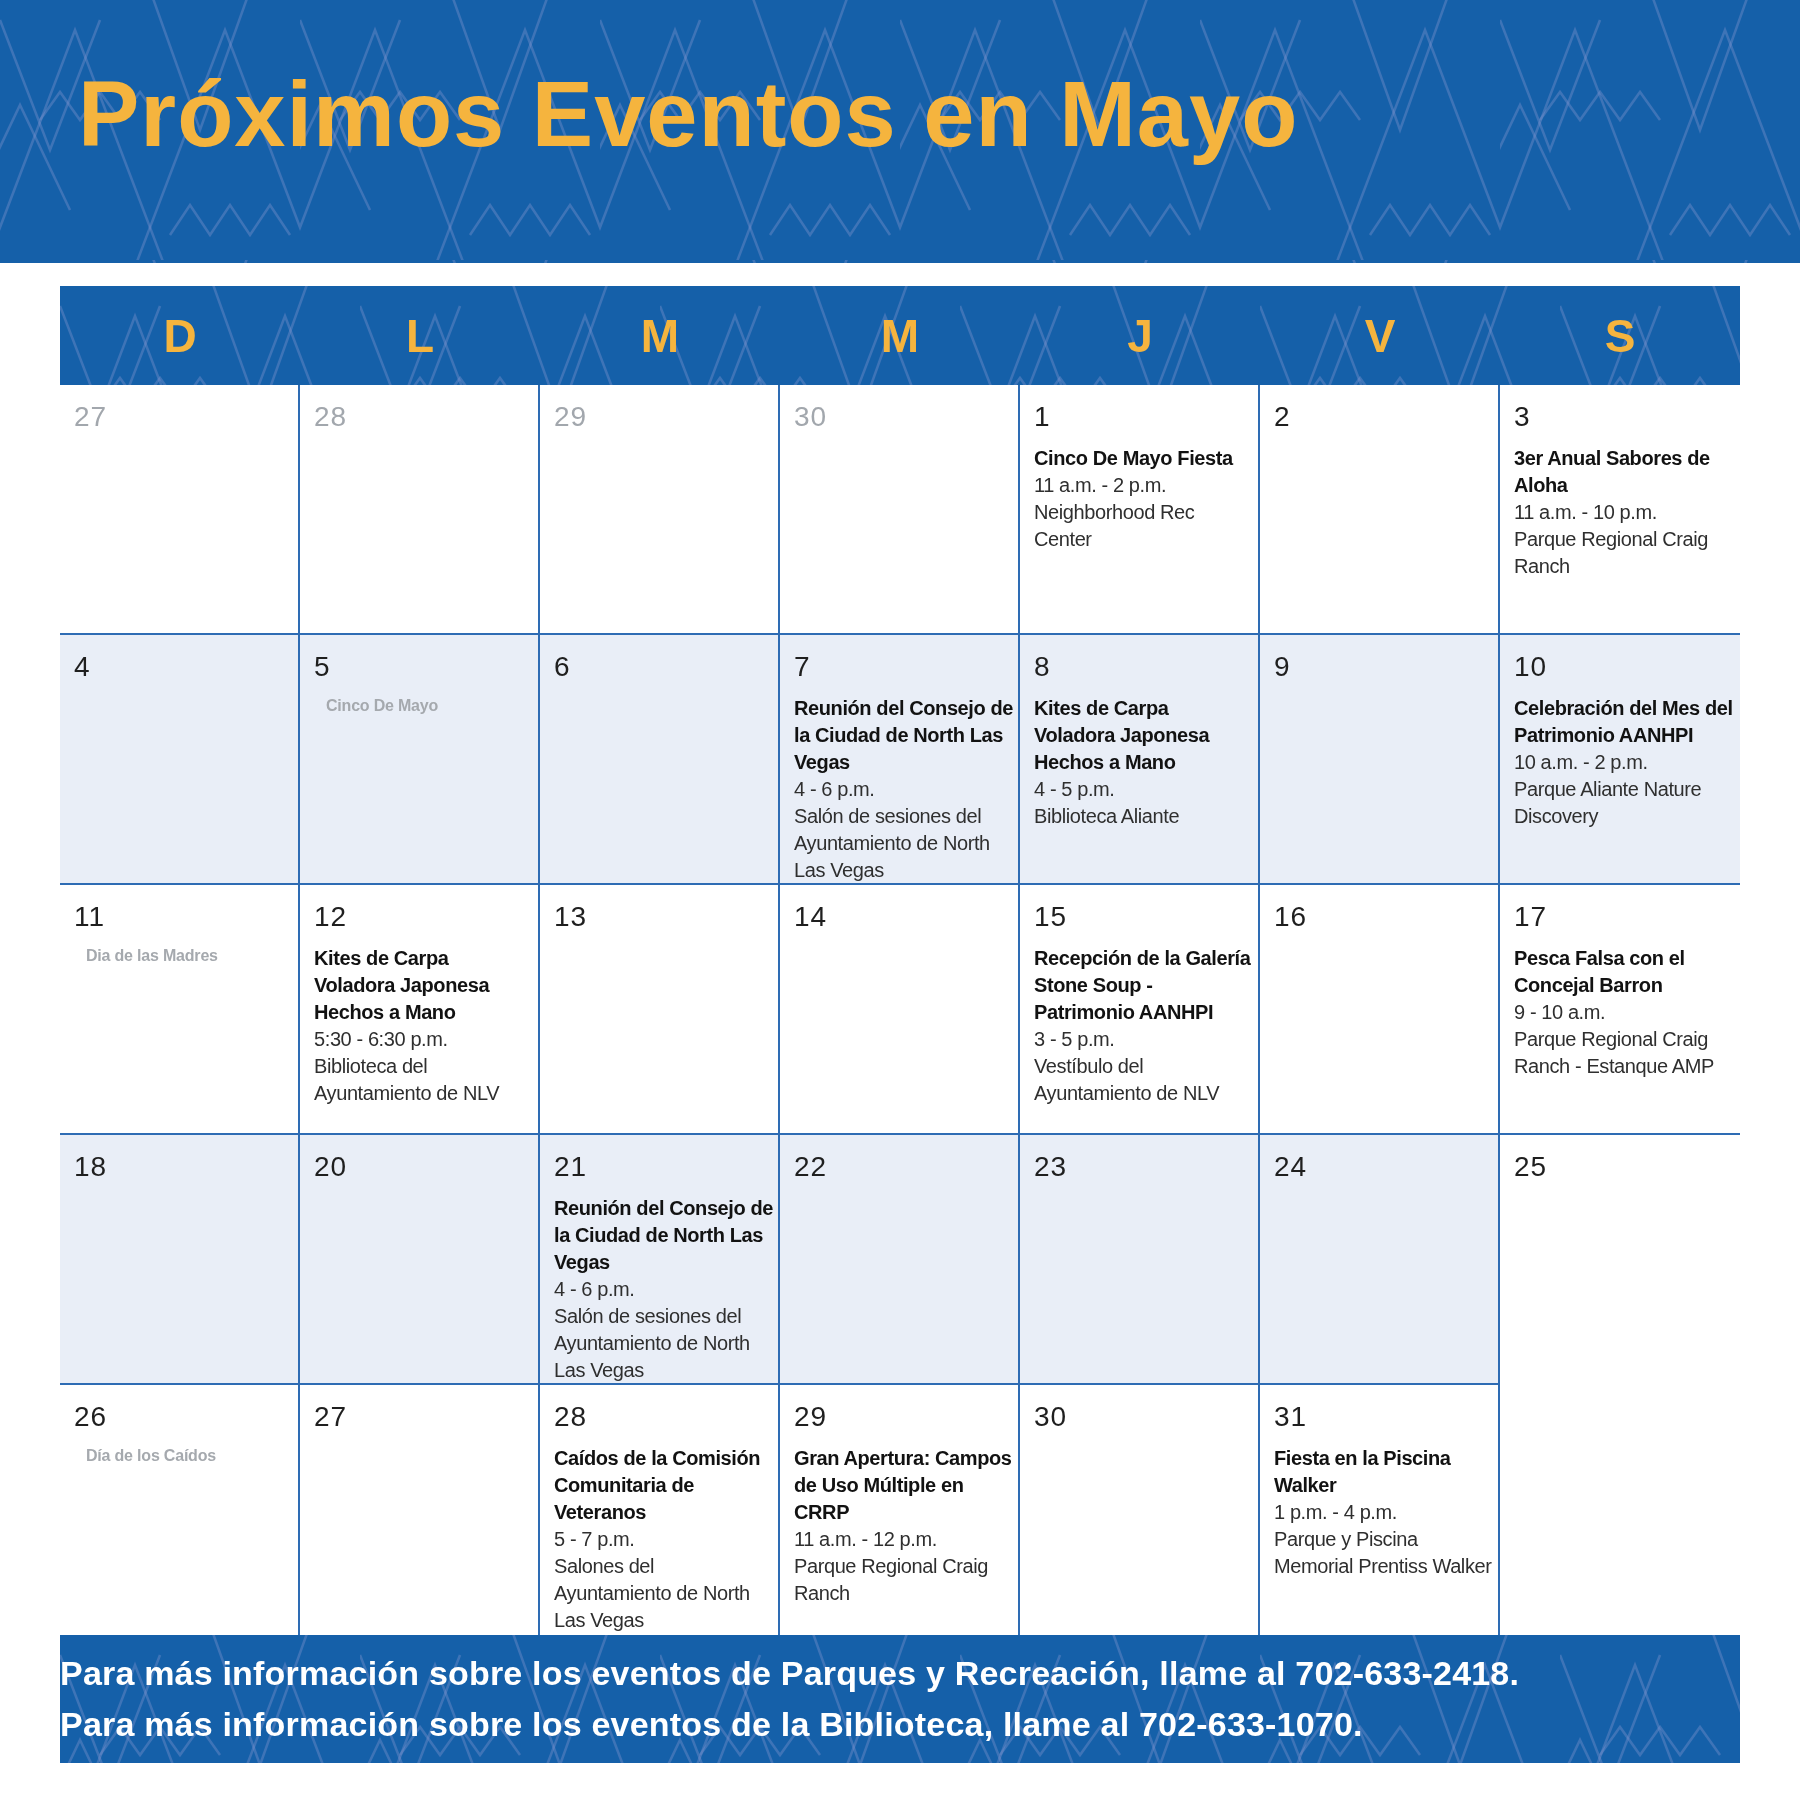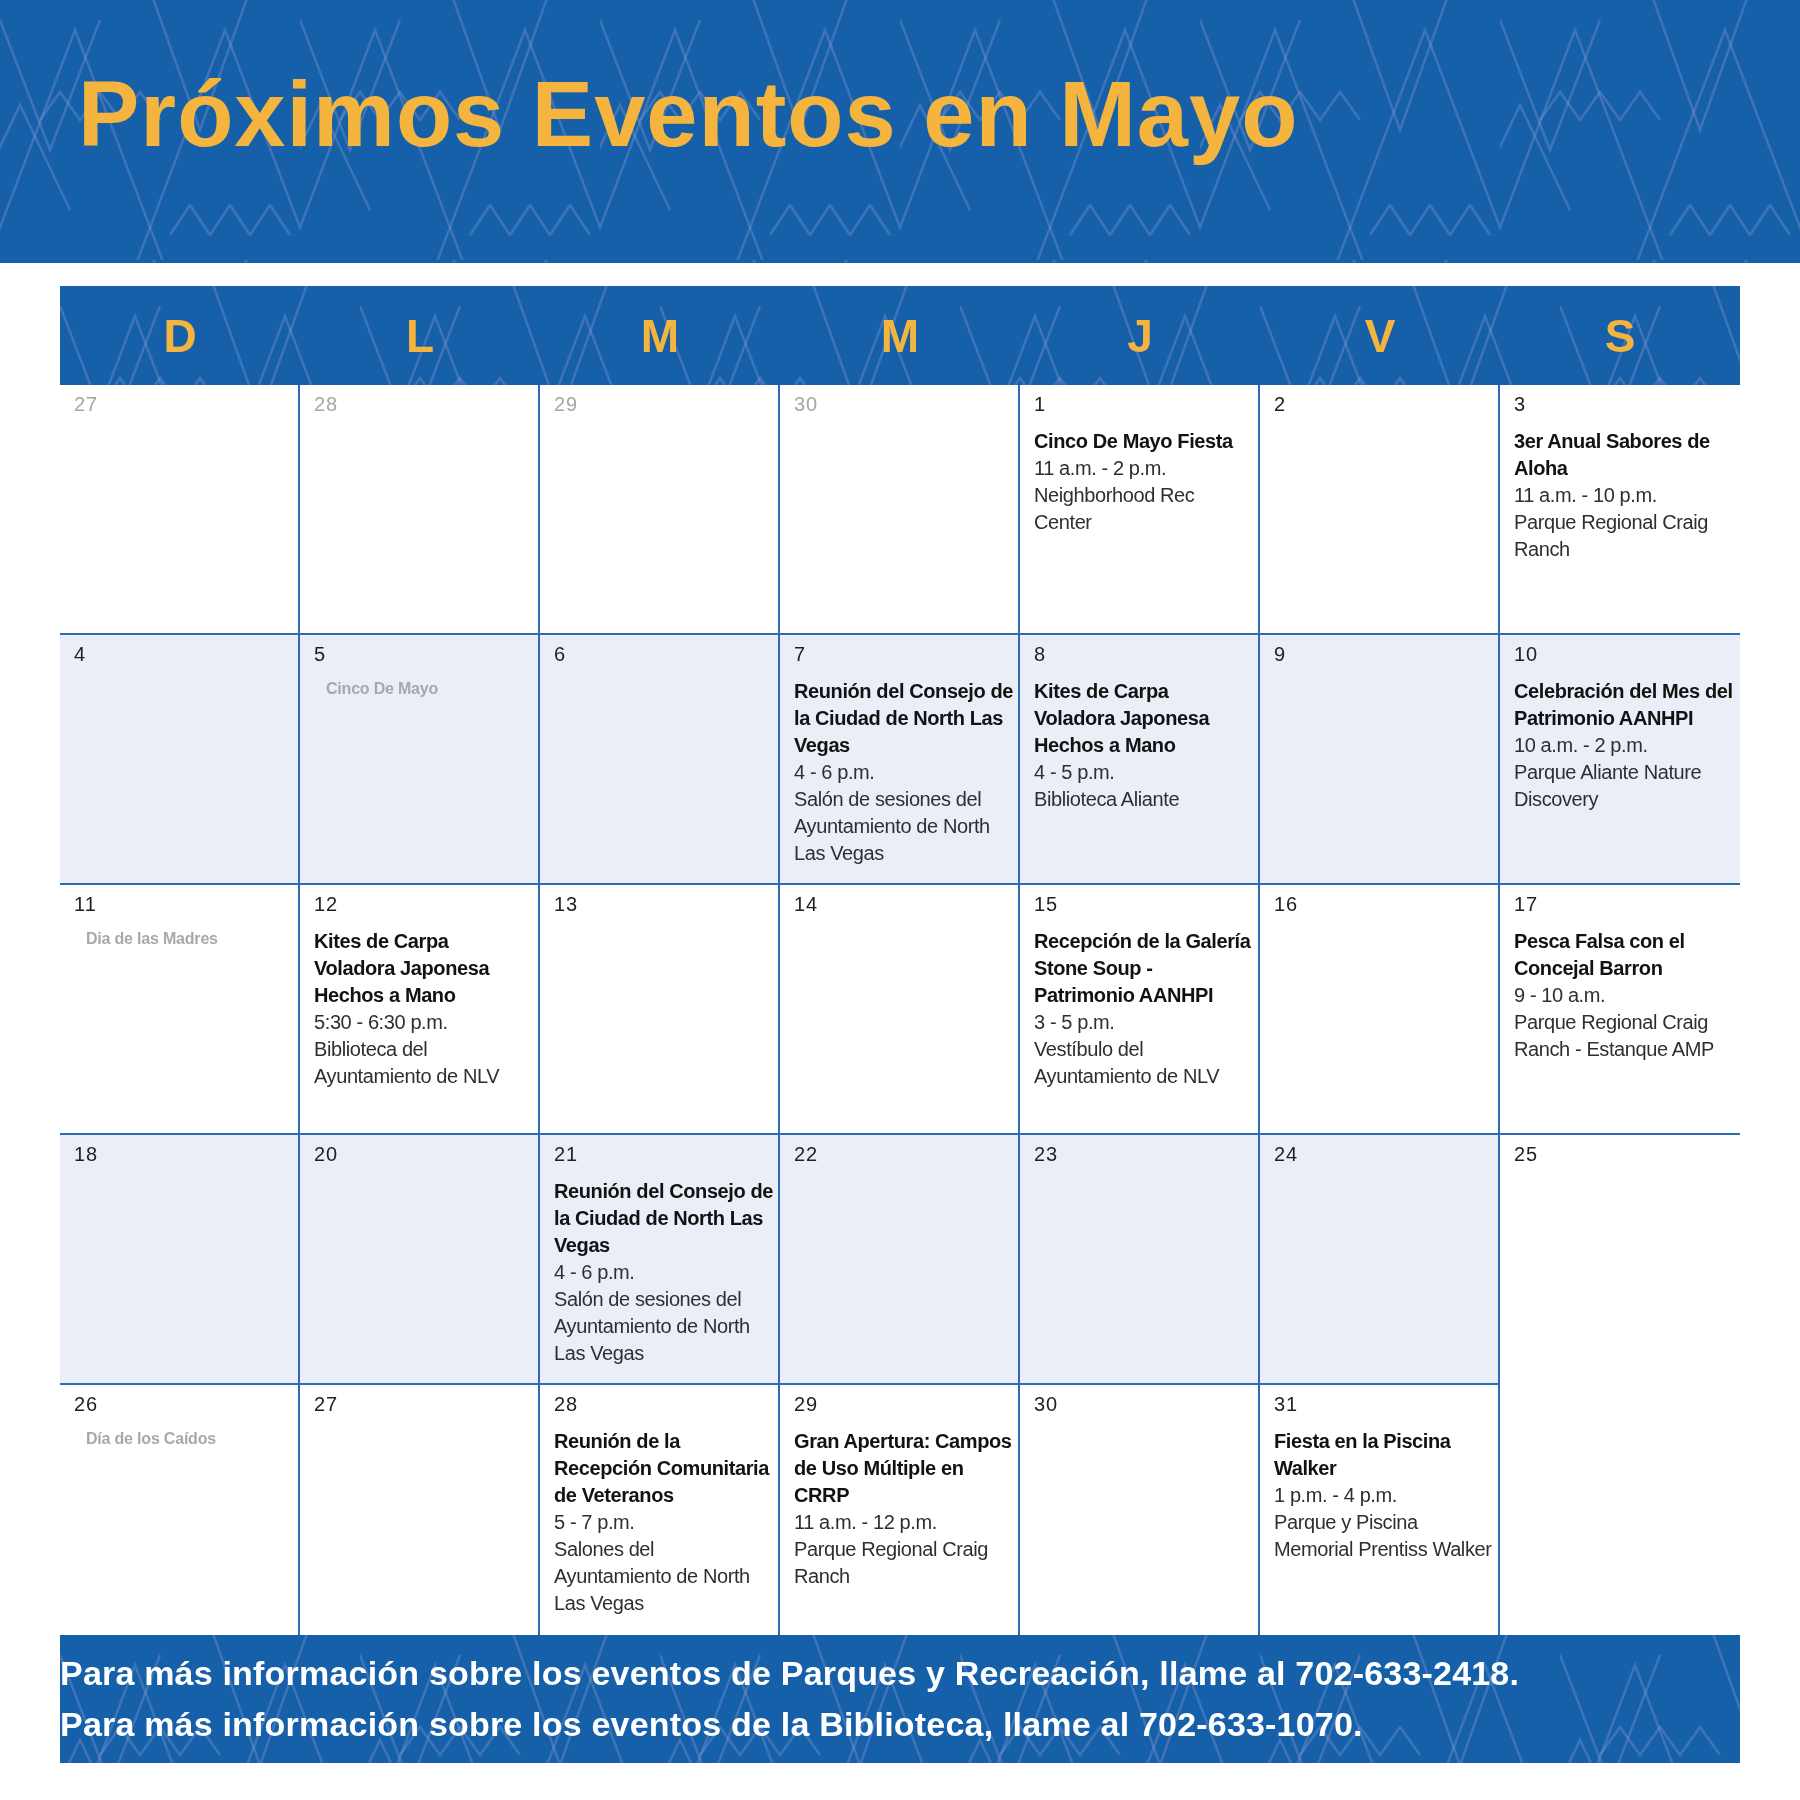--- a/index.html
+++ b/index.html
@@ -41,21 +41,21 @@
   .cell{
     background:#ffffff;box-sizing:border-box;
     border-right:2px solid var(--grid_blue);
     border-bottom:2px solid var(--grid_blue);
     overflow:hidden;
   }
   .cell.shaded{background:var(--row_shade);}
   .cell:nth-child(7n){border-right:none;}
   .cell:nth-last-child(-n+7){border-bottom:none;}
   .daynum{
-    font-size:20px;color:#1F1F1F;margin:8px 0 0 14px;letter-spacing:1px;
+    font-size:28px;color:#1F1F1F;margin:16px 0 0 14px;letter-spacing:1px;
   }
   .daynum.muted{color:var(--muted);}
   .holiday{
     font-size:16px;font-weight:700;color:#A5A9AE;margin:14px 4px 0 26px;letter-spacing:-0.2px;
   }
   .event{
     margin:12px 4px 0 14px;font-size:20px;line-height:1.35;letter-spacing:-0.4px;
   }
   .event .t{font-weight:700;color:var(--ink);}
   .event .d{font-weight:400;color:var(--body_ink);}
@@ -250,21 +250,21 @@
     <div class="cell">
       <div class="daynum">26</div>
       <div class="holiday">Día de los Caídos</div>
     </div>
     <div class="cell">
       <div class="daynum">27</div>
     </div>
     <div class="cell">
       <div class="daynum">28</div>
       <div class="event">
-        <div class="t">Reunión de la Recepción Comunitaria de Veteranos</div>
+        <div class="t">Caídos de la Comisión Comunitaria de Veteranos</div>
         <div class="d">5 - 7 p.m.</div>
         <div class="d">Salones del Ayuntamiento de North Las Vegas</div>
       </div>
     </div>
     <div class="cell">
       <div class="daynum">29</div>
       <div class="event">
         <div class="t">Gran Apertura: Campos de Uso Múltiple en CRRP</div>
         <div class="d">11 a.m. - 12 p.m.</div>
         <div class="d">Parque Regional Craig Ranch</div>

